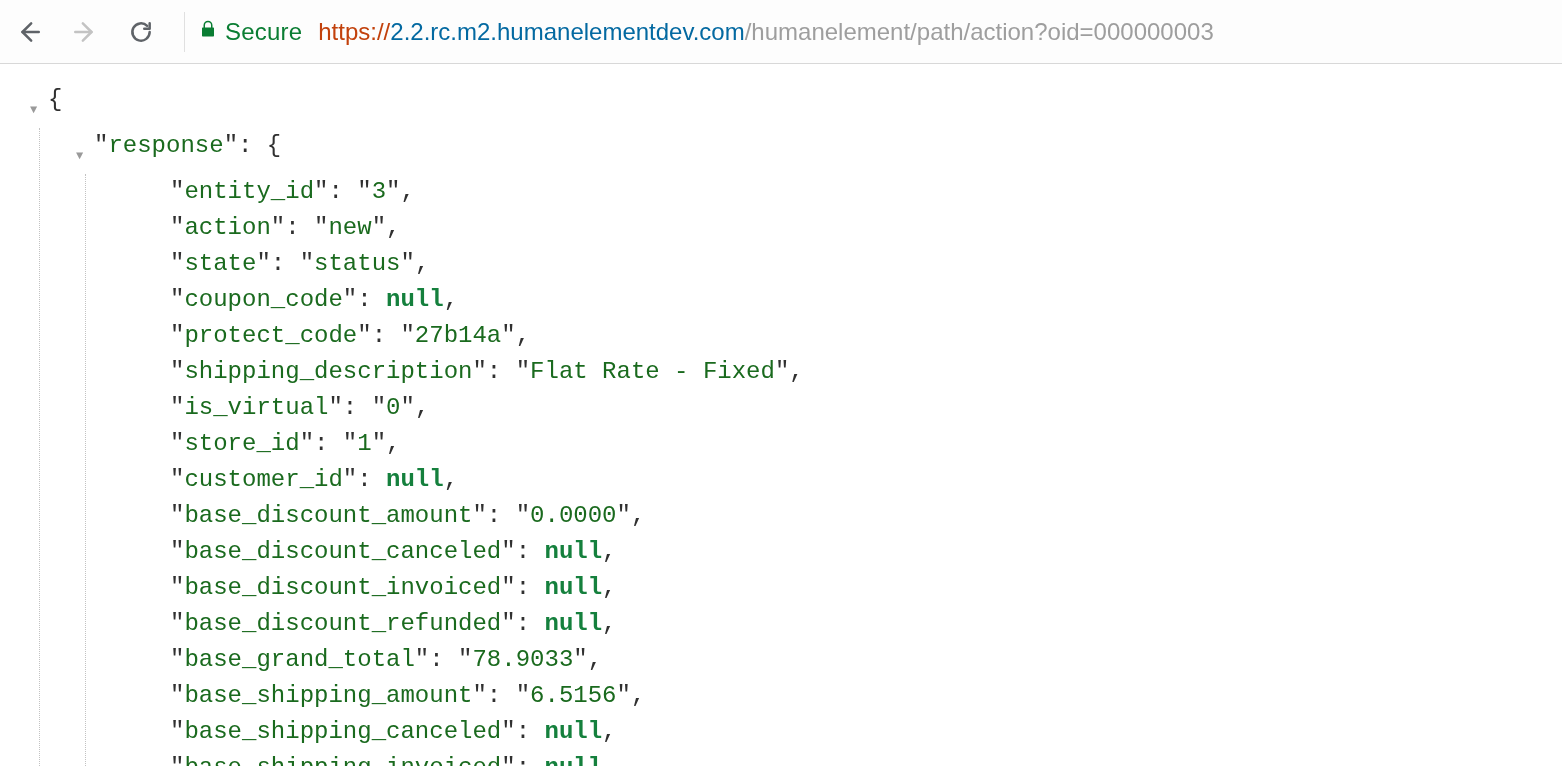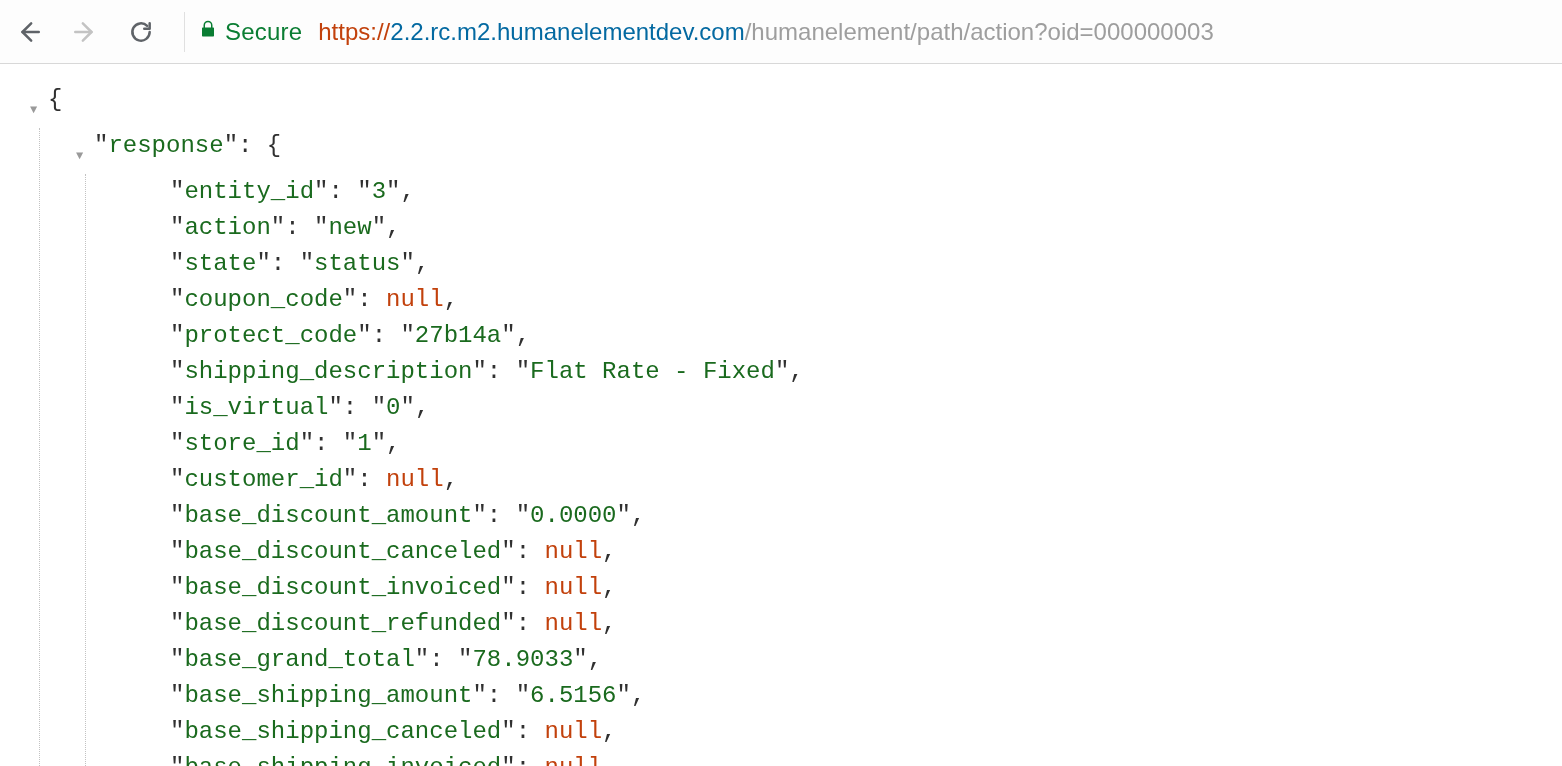--- a/index.html
+++ b/index.html
@@ -84,21 +84,21 @@
   }
   .guide {
     border-left: 1px dotted #c2c2c2;
     margin-left: 9px;
     padding-left: 6px;
   }
   .nested { margin-left: 48px; }
 
   .k   { color: #1a6a1e; }   
   .str { color: #1a6a1e; }   
-  .kw  { color: #c2410c; font-weight: 400; } 
+  .kw  { color: #15803d; font-weight: 700; } 
   .punc{ color: #303030; }
 
   .line { white-space: nowrap; }
 </style>
 </head>
 <body>
 
 <div class="browser-chrome">
   <div class="nav-group">
 

